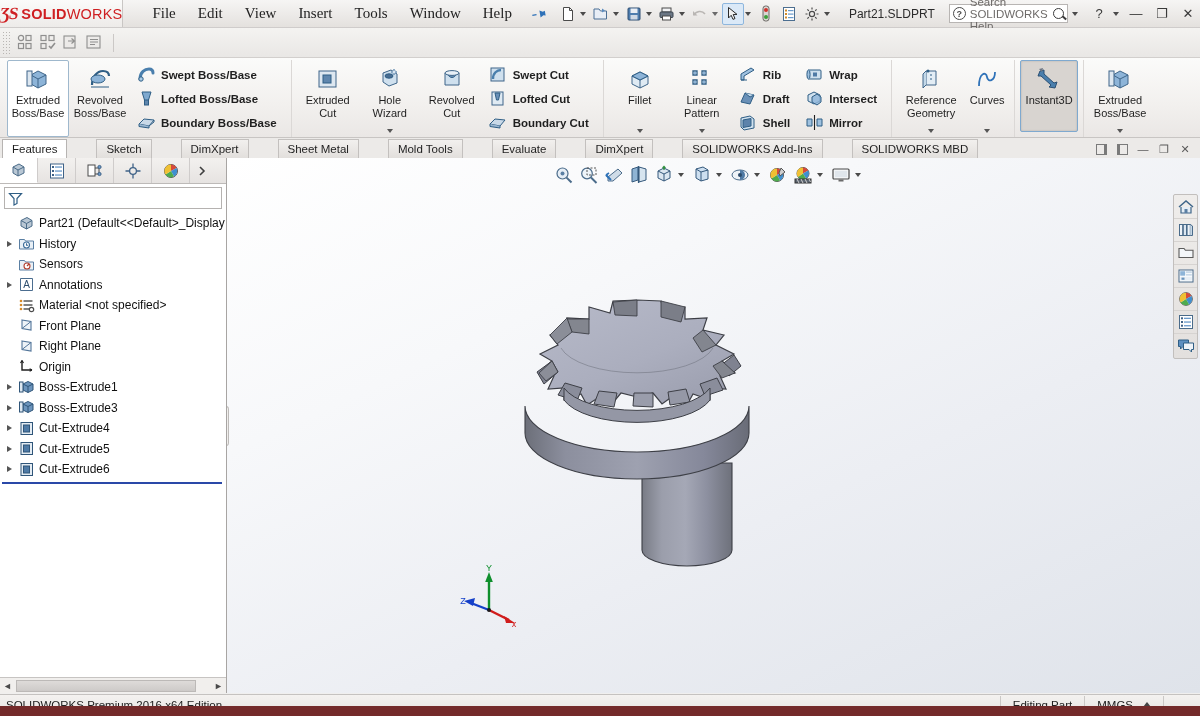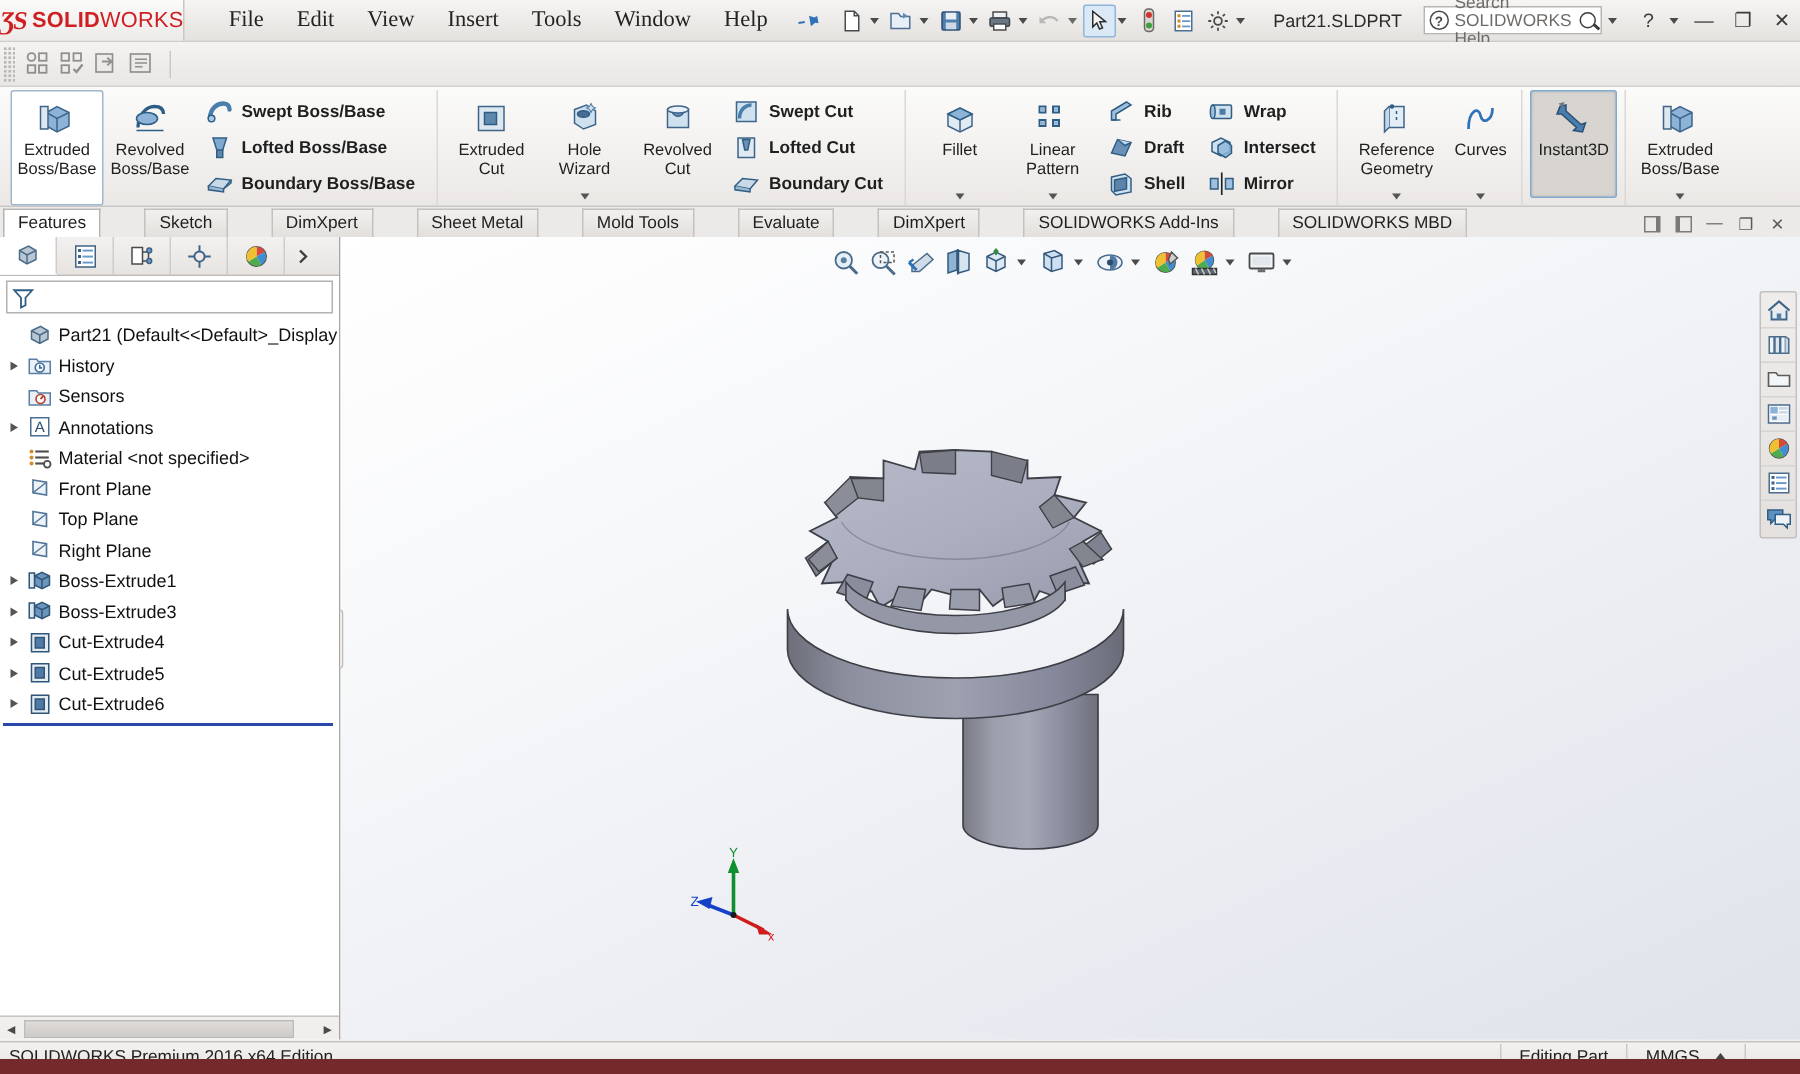--- a/index.html
+++ b/index.html
@@ -798,42 +798,43 @@
         <span class="texp"></span>
         <span class="ticon">
           <svg width="17" height="17" viewBox="0 0 17 17">
               <path d="M4 3 L13 4.5 L13 13 L4 11.5Z" fill="#eef3f8" stroke="#52759a" stroke-width="1.1"></path>
               <path d="M4 11.5 L13 4.5" stroke="#52759a" stroke-width="1"></path>
             </svg>
         </span>
         <span>Front Plane</span>
       </div>
 
+
       <div class="trow">
         <span class="texp"></span>
         <span class="ticon">
           <svg width="17" height="17" viewBox="0 0 17 17">
               <path d="M4 3 L13 4.5 L13 13 L4 11.5Z" fill="#eef3f8" stroke="#52759a" stroke-width="1.1"></path>
               <path d="M4 11.5 L13 4.5" stroke="#52759a" stroke-width="1"></path>
             </svg>
         </span>
-        <span>Top Plane</span>
+        <span>Right Plane</span>
       </div>
 
       <div class="trow">
         <span class="texp"></span>
         <span class="ticon">
           <svg width="17" height="17" viewBox="0 0 17 17">
-              <path d="M4 3 L13 4.5 L13 13 L4 11.5Z" fill="#eef3f8" stroke="#52759a" stroke-width="1.1"></path>
-              <path d="M4 11.5 L13 4.5" stroke="#52759a" stroke-width="1"></path>
-            </svg>
-        </span>
-        <span>Right Plane</span>
-      </div>
-
+              <path d="M4 2.5 L4 12 L14 12" fill="none" stroke="#1f1f1f" stroke-width="1.4"></path>
+              <path d="M4 2.5 L2.5 5 M4 2.5 L5.5 5" stroke="#1f1f1f" stroke-width="1.1"></path>
+              <path d="M14 12 L11.6 10.8 M14 12 L11.6 13.3" stroke="#1f1f1f" stroke-width="1.1"></path>
+            </svg>
+        </span>
+        <span>Origin</span>
+      </div>
 
       <div class="trow">
         <span class="texp">
             <i></i>
           </span>
         <span class="ticon">
           <svg width="17" height="17" viewBox="0 0 17 17">
               <path d="M5 5 L10 2.5 L15 5 L15 11 L10 13.5 L5 11Z" fill="#6c94bc" stroke="#2f5579"></path>
               <path d="M5 5 L10 7.5 L15 5" fill="none" stroke="#2f5579"></path>
               <path d="M10 7.5v6" stroke="#2f5579"></path>

